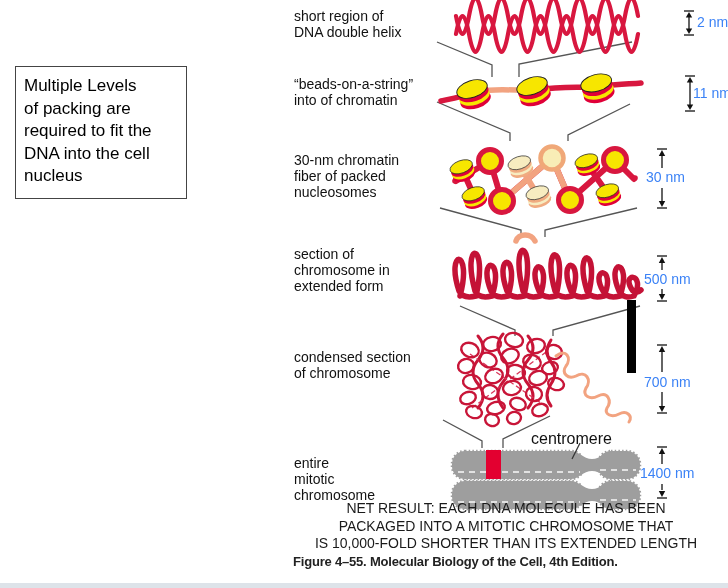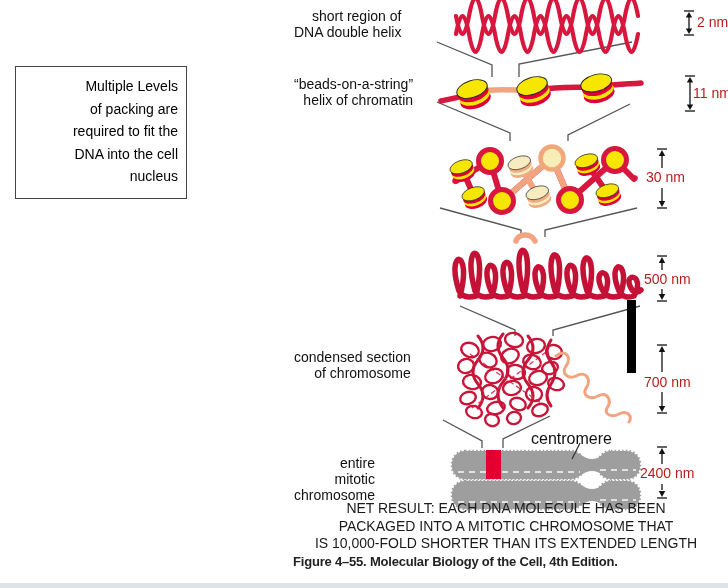--- a/index.html
+++ b/index.html
@@ -1,23 +1,23 @@
 <!DOCTYPE html>
 <html><head>
 <meta charset="utf-8">
 <style>
   html,body{margin:0;padding:0;background:#fff;}
   .slide{position:relative;width:728px;height:588px;background:#fff;overflow:hidden;
          font-family:"Liberation Sans",sans-serif;color:#111;}
   .canvas{position:absolute;left:0;top:0;}
-  .pre{white-space:pre-line;text-align:right;}
+  .pre{white-space:pre-line;}
   .note-box{position:absolute;left:15px;top:66px;width:154px;border:1.5px solid #444;
-            padding:8px 8px 10px 8px;font-size:14px;line-height:22.5px;color:#000;}
+            padding:8px 8px 10px 8px;font-size:17px;line-height:22.5px;color:#000;}
   .lvl{position:absolute;left:294px;font-size:14px;line-height:16px;color:#111;}
-  .m-label{position:absolute;font-size:14px;color:#b91c1c;white-space:nowrap;}
+  .m-label{position:absolute;font-size:14px;color:#3b82f6;white-space:nowrap;}
   .centromere{position:absolute;left:531px;top:430px;font-size:16px;color:#111;}
   .net-result{position:absolute;left:281px;top:500px;width:450px;text-align:center;
               font-size:14px;line-height:17.5px;color:#1a1a1a;}
   .caption{position:absolute;left:293px;top:554px;font-size:13px;font-weight:bold;
            letter-spacing:-0.2px;color:#222;}
   .bottom-band{position:absolute;left:0;bottom:0;width:728px;height:5px;background:#dde3e9;}
 </style>
 </head>
 <body>
 
@@ -227,33 +227,39 @@
 
   <div class="note-box pre">Multiple Levels
 of packing are
 required to fit the
 DNA into the cell
 nucleus</div>
 
   <div class="lvl pre" style="top:8px">short region of
 DNA double helix</div>
   <div class="lvl pre" style="top:76px">“beads-on-a-string”
-helix of chromatin</div>
+into of chromatin</div>
+  <div class="lvl pre" style="top:152px">30-nm chromatin
+fiber of packed
+nucleosomes</div>
+  <div class="lvl pre" style="top:246px">section of
+chromosome in
+extended form</div>
   <div class="lvl pre" style="top:455px">entire
 mitotic
 chromosome</div>
   <div class="lvl pre" style="top:349px">condensed section
 of chromosome</div>
 
   <span class="m-label" style="left:697px;top:14px">2 nm</span>
   <span class="m-label" style="left:693px;top:85px">11 nm</span>
   <span class="m-label" style="left:646px;top:169px">30 nm</span>
   <span class="m-label" style="left:644px;top:271px">500 nm</span>
   <span class="m-label" style="left:644px;top:374px">700 nm</span>
-  <span class="m-label" style="left:640px;top:465px">2400 nm</span>
+  <span class="m-label" style="left:640px;top:465px">1400 nm</span>
 
   <span class="centromere">centromere</span>
 
   <div class="net-result pre">NET RESULT: EACH DNA MOLECULE HAS BEEN
 PACKAGED INTO A MITOTIC CHROMOSOME THAT
 IS 10,000-FOLD SHORTER THAN ITS EXTENDED LENGTH</div>
 
   <div class="caption">Figure 4–55. Molecular Biology of the Cell, 4th Edition.</div>
 
   <div class="bottom-band"></div>

